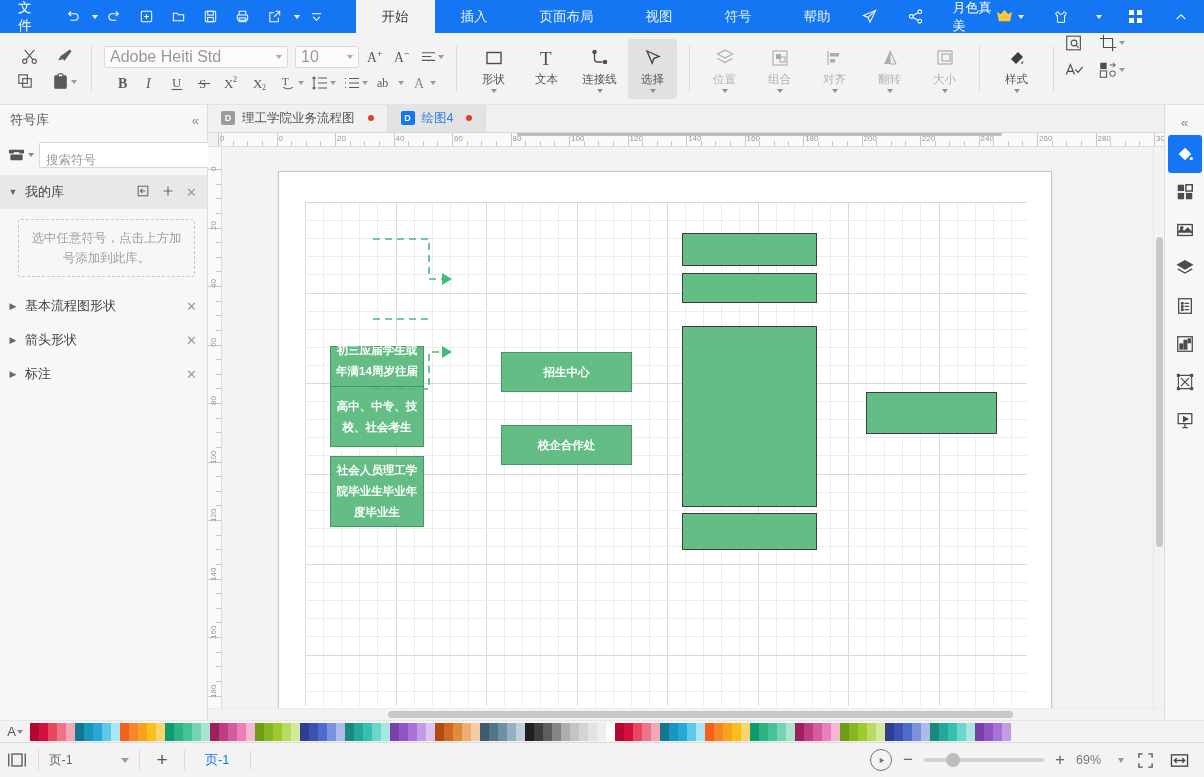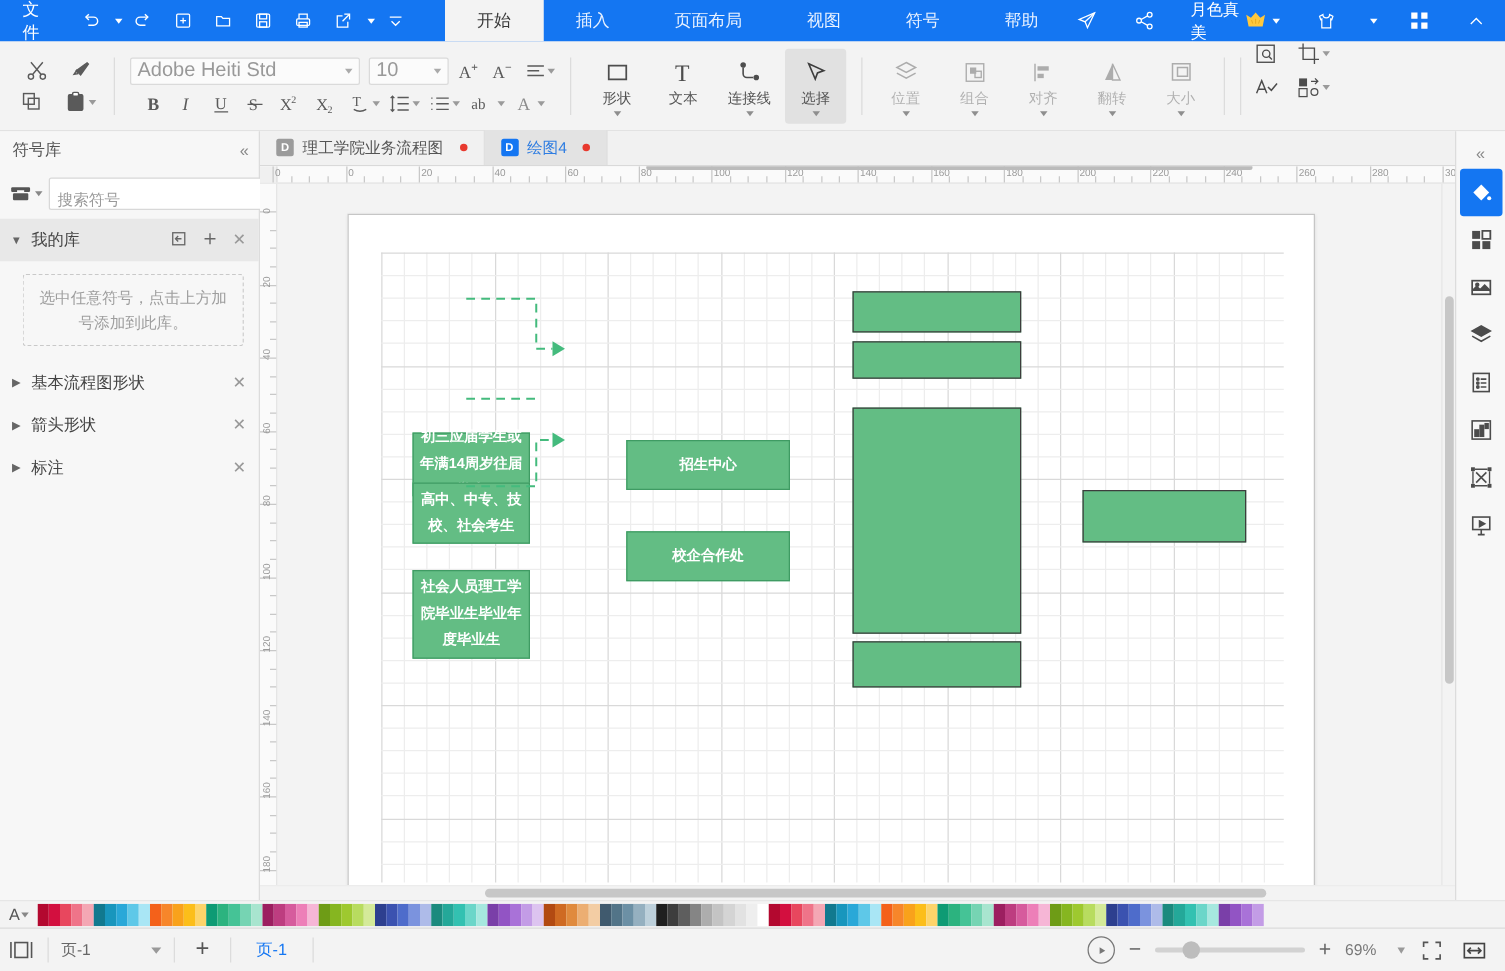--- a/index.html
+++ b/index.html
@@ -505,20 +505,30 @@
             <rect x="4" y="4" width="14" height="13"></rect>
             <rect x="8" y="7" width="8" height="7"></rect>
           </svg>
         <span class="lbl">大小</span>
         <span class="dc"></span>
       </div>
     </div>
 
     <div class="rb-sep"></div>
 
+    <div class="rb-group" style="padding:0 6px;">
+      <div class="bigbtn">
+        <svg width="22" height="22" viewBox="0 0 22 22">
+            <path d="M5 12l7-7 5 5-7 7z" fill="#3d3d3d"></path>
+            <path d="M17 14.5c0 1-.8 1.8-1.8 1.8" stroke="#3d3d3d" fill="none" stroke-width="1.2"></path>
+          </svg>
+        <span class="lbl">样式</span>
+        <span class="dc"></span>
+      </div>
+    </div>
 
     <div class="rb-sep"></div>
 
     <div class="rb-group rr-col">
       <div class="rr-row">
         <span class="icon-btn">
           <svg width="20" height="20" viewBox="0 0 22 22" fill="none" stroke="#4d4d4d" stroke-width="1.2">
               <rect x="3" y="3.5" width="15" height="15"></rect>
               <circle cx="11" cy="11" r="3.2"></circle>
               <path d="M13.4 13.4L16 16"></path>
@@ -858,21 +868,21 @@
                   <div class="gcell" style="left: 0px; top: 416.3px; height: 1px; width: 722px; background: rgb(237, 237, 237);"></div>
                   <div class="gcell" style="left: 0px; top: 434.4px; height: 1px; width: 722px; background: rgb(237, 237, 237);"></div>
                   <div class="gcell" style="left: 0px; top: 452.5px; height: 1px; width: 722px; background: rgb(217, 217, 217);"></div>
                   <div class="gcell" style="left: 0px; top: 470.6px; height: 1px; width: 722px; background: rgb(237, 237, 237);"></div>
                   <div class="gcell" style="left: 0px; top: 488.7px; height: 1px; width: 722px; background: rgb(237, 237, 237);"></div>
                 </div>
               <div id="shapelayer" style="position:absolute;inset:0;">
                   <div class="shape sgreen" style="left: 51px; top: 174px; width: 94px; height: 51px;">
                     <div style="padding: 0px 4px;">初三应届学生或年满14周岁往届学生</div>
                   </div>
-                  <div class="shape sgreen" style="left: 51px; top: 214px; width: 94px; height: 49px;">
+                  <div class="shape sgreen" style="left: 51px; top: 214px; width: 94px; height: 61px;">
                     <div style="padding: 0px 4px;">高中、中专、技校、社会考生</div>
                   </div>
                   <div class="shape sgreen" style="left: 51px; top: 284px; width: 94px; height: 71px;">
                     <div style="padding: 0px 4px;">社会人员理工学院毕业生毕业年度毕业生</div>
                   </div>
                   <div class="shape sgreen" style="left: 222px; top: 253px; width: 131px; height: 40px;">
                     <div style="padding: 0px 4px;">校企合作处</div>
                   </div>
                   <div class="shape sgreen" style="left: 222px; top: 180px; width: 131px; height: 40px;">
                     <div style="padding: 0px 4px;">招生中心</div>

